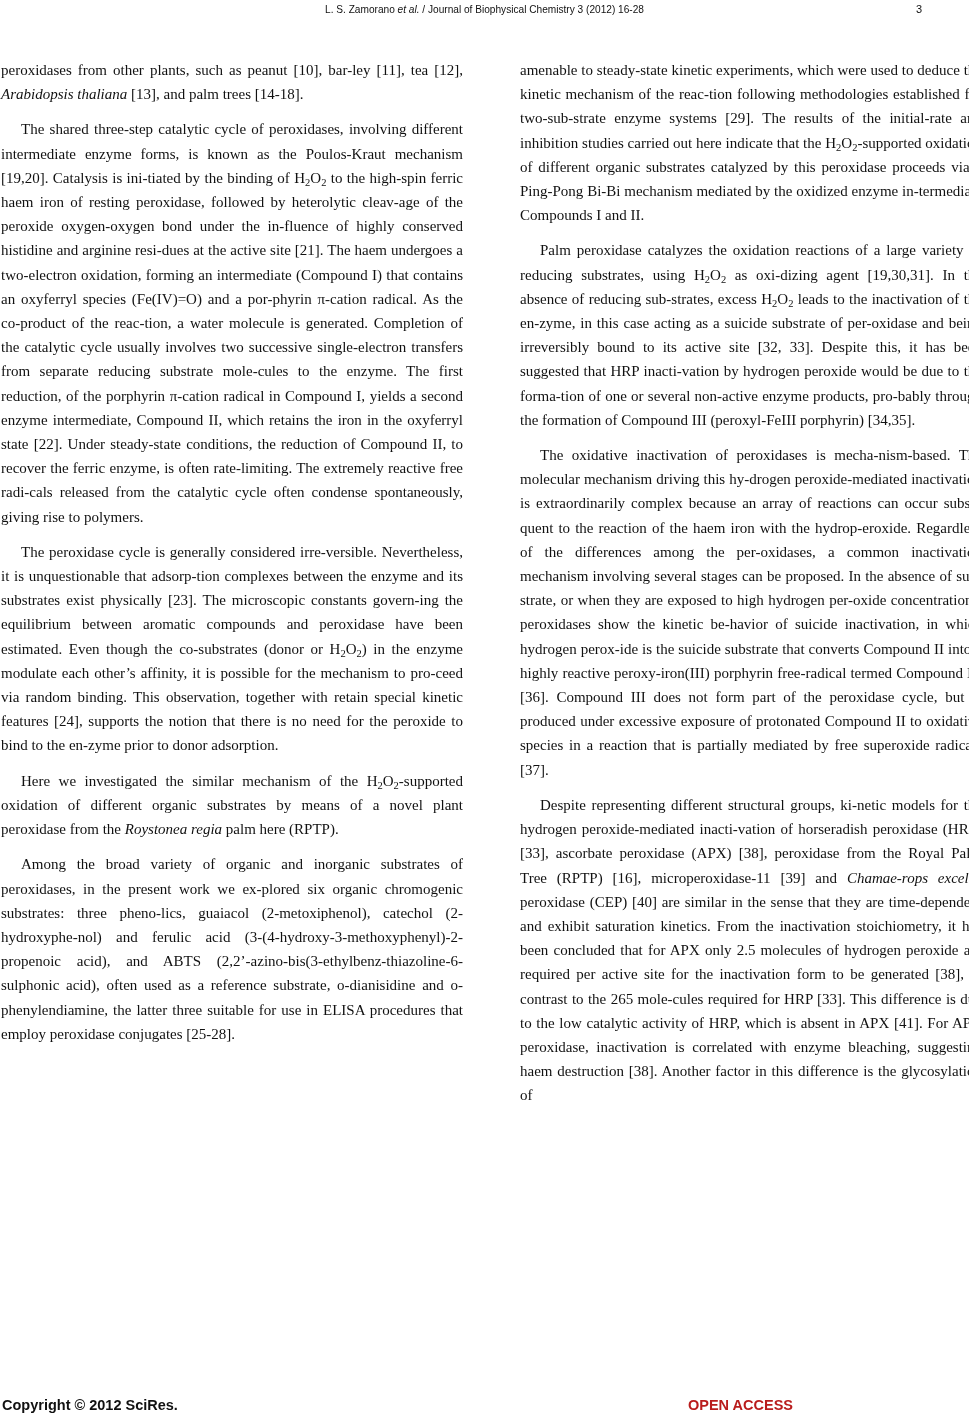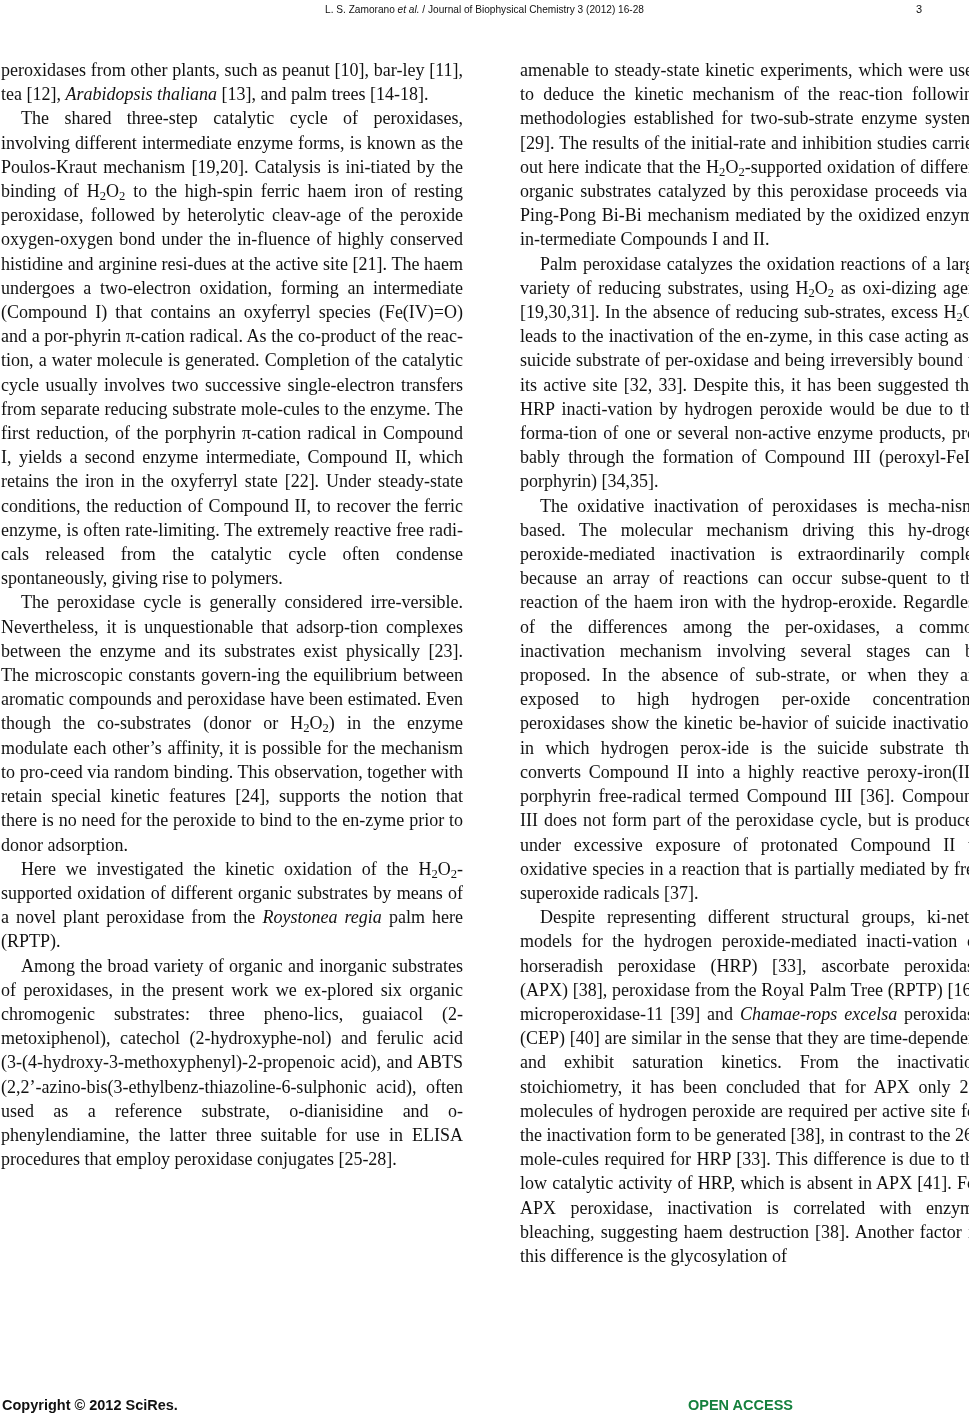--- a/index.html
+++ b/index.html
@@ -8,28 +8,28 @@
     position: absolute; top: 0; left: 0; width: 915px; height: 26px;
     font-family: "Liberation Sans", sans-serif; font-size: 11px; color: #111; padding-left: 16px;
   }
   .header .running-title { position: absolute; top: 3px; left: 0; width: 969px; text-align: center; transform: scaleX(0.92); }
   .header .page-number { position: absolute; top: 3px; right: 9px; }
   .columns {
     position: absolute; top: 58px; left: 0; width: 969px; height: 1320px;
   }
   .col {
     position: absolute; top: 0; width: 462px;
-    font-family: "Liberation Serif", serif; font-size: 18px; line-height: 24.2px;
+    font-family: "Liberation Serif", serif; font-size: 15px; line-height: 24.2px;
     text-align: justify; hyphens: manual;
   }
   .col.left { left: 1px; }
   .col.right { left: 520px; }
   .col p { margin: 0; text-indent: 20px; }
   .col p.no-indent { text-indent: 0; }
-  .col p + p { margin-top: 0; }
+  .col p + p { margin-top: 11px; }
   sub { font-size: 0.7em; line-height: 0; vertical-align: -0.25em; }
   i { font-style: italic; }
   .footer {
     position: absolute; left: 0; top: 1395px; width: 802px; height: 24px;
     font-family: "Liberation Sans", sans-serif; font-size: 14.5px; font-weight: bold; text-align: center;
   }
   .footer .copyright { position: absolute; left: 2px; top: 2px; color: #111; }
   .footer .open-access { position: absolute; right: 9px; top: 2px; color: #e8141c; }
 </style>
 </head>
@@ -38,28 +38,28 @@
 <div class="header">
   <div class="running-title"><span>L. S. Zamorano </span><i>et al.</i><span> / Journal of Biophysical Chemistry 3 (2012) 16-28</span></div>
   <div class="page-number">3</div>
 </div>
 
 <div class="columns">
   <div class="col left">
     <p class="no-indent"><span>peroxidases from other plants, such as peanut [10], bar-ley [11], tea [12], </span><i>Arabidopsis thaliana</i><span> [13], and palm trees [14-18].</span></p>
     <p><span>The shared three-step catalytic cycle of peroxidases, involving different intermediate enzyme forms, is known as the Poulos-Kraut mechanism [19,20]. Catalysis is ini-tiated by the binding of H</span><sub>2</sub><span>O</span><sub>2</sub><span> to the high-spin ferric haem iron of resting peroxidase, followed by heterolytic cleav-age of the peroxide oxygen-oxygen bond under the in-fluence of highly conserved histidine and arginine resi-dues at the active site [21]. The haem undergoes a two-electron oxidation, forming an intermediate (Compound I) that contains an oxyferryl species (Fe(IV)=O) and a por-phyrin π-cation radical. As the co-product of the reac-tion, a water molecule is generated. Completion of the catalytic cycle usually involves two successive single-electron transfers from separate reducing substrate mole-cules to the enzyme. The first reduction, of the porphyrin π-cation radical in Compound I, yields a second enzyme intermediate, Compound II, which retains the iron in the oxyferryl state [22]. Under steady-state conditions, the reduction of Compound II, to recover the ferric enzyme, is often rate-limiting. The extremely reactive free radi-cals released from the catalytic cycle often condense spontaneously, giving rise to polymers.</span></p>
     <p><span>The peroxidase cycle is generally considered irre-versible. Nevertheless, it is unquestionable that adsorp-tion complexes between the enzyme and its substrates exist physically [23]. The microscopic constants govern-ing the equilibrium between aromatic compounds and peroxidase have been estimated. Even though the co-substrates (donor or H</span><sub>2</sub><span>O</span><sub>2</sub><span>) in the enzyme modulate each other’s affinity, it is possible for the mechanism to pro-ceed via random binding. This observation, together with retain special kinetic features [24], supports the notion that there is no need for the peroxide to bind to the en-zyme prior to donor adsorption.</span></p>
-    <p><span>Here we investigated the kinetic oxidation of the H</span><sub>2</sub><span>O</span><sub>2</sub><span>-supported oxidation of different organic substrates by means of a novel plant peroxidase from the </span><i>Roystonea regia</i><span> palm here (RPTP).</span></p>
+    <p><span>Here we investigated the similar mechanism of the H</span><sub>2</sub><span>O</span><sub>2</sub><span>-supported oxidation of different organic substrates by means of a novel plant peroxidase from the </span><i>Roystonea regia</i><span> palm here (RPTP).</span></p>
     <p>Among the broad variety of organic and inorganic substrates of peroxidases, in the present work we ex-plored six organic chromogenic substrates: three pheno-lics, guaiacol (2-metoxiphenol), catechol (2-hydroxyphe-nol) and ferulic acid (3-(4-hydroxy-3-methoxyphenyl)-2-propenoic acid), and ABTS (2,2’-azino-bis(3-ethylbenz-thiazoline-6-sulphonic acid), often used as a reference substrate, o-dianisidine and o-phenylendiamine, the latter three suitable for use in ELISA procedures that employ peroxidase conjugates [25-28].</p>
   </div>
 
   <div class="col right">
     <p class="no-indent"><span>amenable to steady-state kinetic experiments, which were used to deduce the kinetic mechanism of the reac-tion following methodologies established for two-sub-strate enzyme systems [29]. The results of the initial-rate and inhibition studies carried out here indicate that the H</span><sub>2</sub><span>O</span><sub>2</sub><span>-supported oxidation of different organic substrates catalyzed by this peroxidase proceeds via a Ping-Pong Bi-Bi mechanism mediated by the oxidized enzyme in-termediate Compounds I and II.</span></p>
     <p><span>Palm peroxidase catalyzes the oxidation reactions of a large variety of reducing substrates, using H</span><sub>2</sub><span>O</span><sub>2</sub><span> as oxi-dizing agent [19,30,31]. In the absence of reducing sub-strates, excess H</span><sub>2</sub><span>O</span><sub>2</sub><span> leads to the inactivation of the en-zyme, in this case acting as a suicide substrate of per-oxidase and being irreversibly bound to its active site [32, 33]. Despite this, it has been suggested that HRP inacti-vation by hydrogen peroxide would be due to the forma-tion of one or several non-active enzyme products, pro-bably through the formation of Compound III (peroxyl-FeIII porphyrin) [34,35].</span></p>
     <p>The oxidative inactivation of peroxidases is mecha-nism-based. The molecular mechanism driving this hy-drogen peroxide-mediated inactivation is extraordinarily complex because an array of reactions can occur subse-quent to the reaction of the haem iron with the hydrop-eroxide. Regardless of the differences among the per-oxidases, a common inactivation mechanism involving several stages can be proposed. In the absence of sub-strate, or when they are exposed to high hydrogen per-oxide concentrations, peroxidases show the kinetic be-havior of suicide inactivation, in which hydrogen perox-ide is the suicide substrate that converts Compound II into a highly reactive peroxy-iron(III) porphyrin free-radical termed Compound III [36]. Compound III does not form part of the peroxidase cycle, but is produced under excessive exposure of protonated Compound II to oxidative species in a reaction that is partially mediated by free superoxide radicals [37].</p>
     <p><span>Despite representing different structural groups, ki-netic models for the hydrogen peroxide-mediated inacti-vation of horseradish peroxidase (HRP) [33], ascorbate peroxidase (APX) [38], peroxidase from the Royal Palm Tree (RPTP) [16], microperoxidase-11 [39] and </span><i>Chamae-rops excelsa</i><span> peroxidase (CEP) [40] are similar in the sense that they are time-dependent and exhibit saturation kinetics. From the inactivation stoichiometry, it has been concluded that for APX only 2.5 molecules of hydrogen peroxide are required per active site for the inactivation form to be generated [38], in contrast to the 265 mole-cules required for HRP [33]. This difference is due to the low catalytic activity of HRP, which is absent in APX [41]. For APX peroxidase, inactivation is correlated with enzyme bleaching, suggesting haem destruction [38]. Another factor in this difference is the glycosylation of</span></p>
   </div>
 </div>
 
 <div class="footer">
   <div class="copyright">Copyright © 2012 SciRes.</div>
-  <div class="open-access" style="color: #15803d;">OPEN ACCESS</div>
+  <div class="open-access" style="color: #b91c1c;">OPEN ACCESS</div>
 </div>
 
 </body></html>

